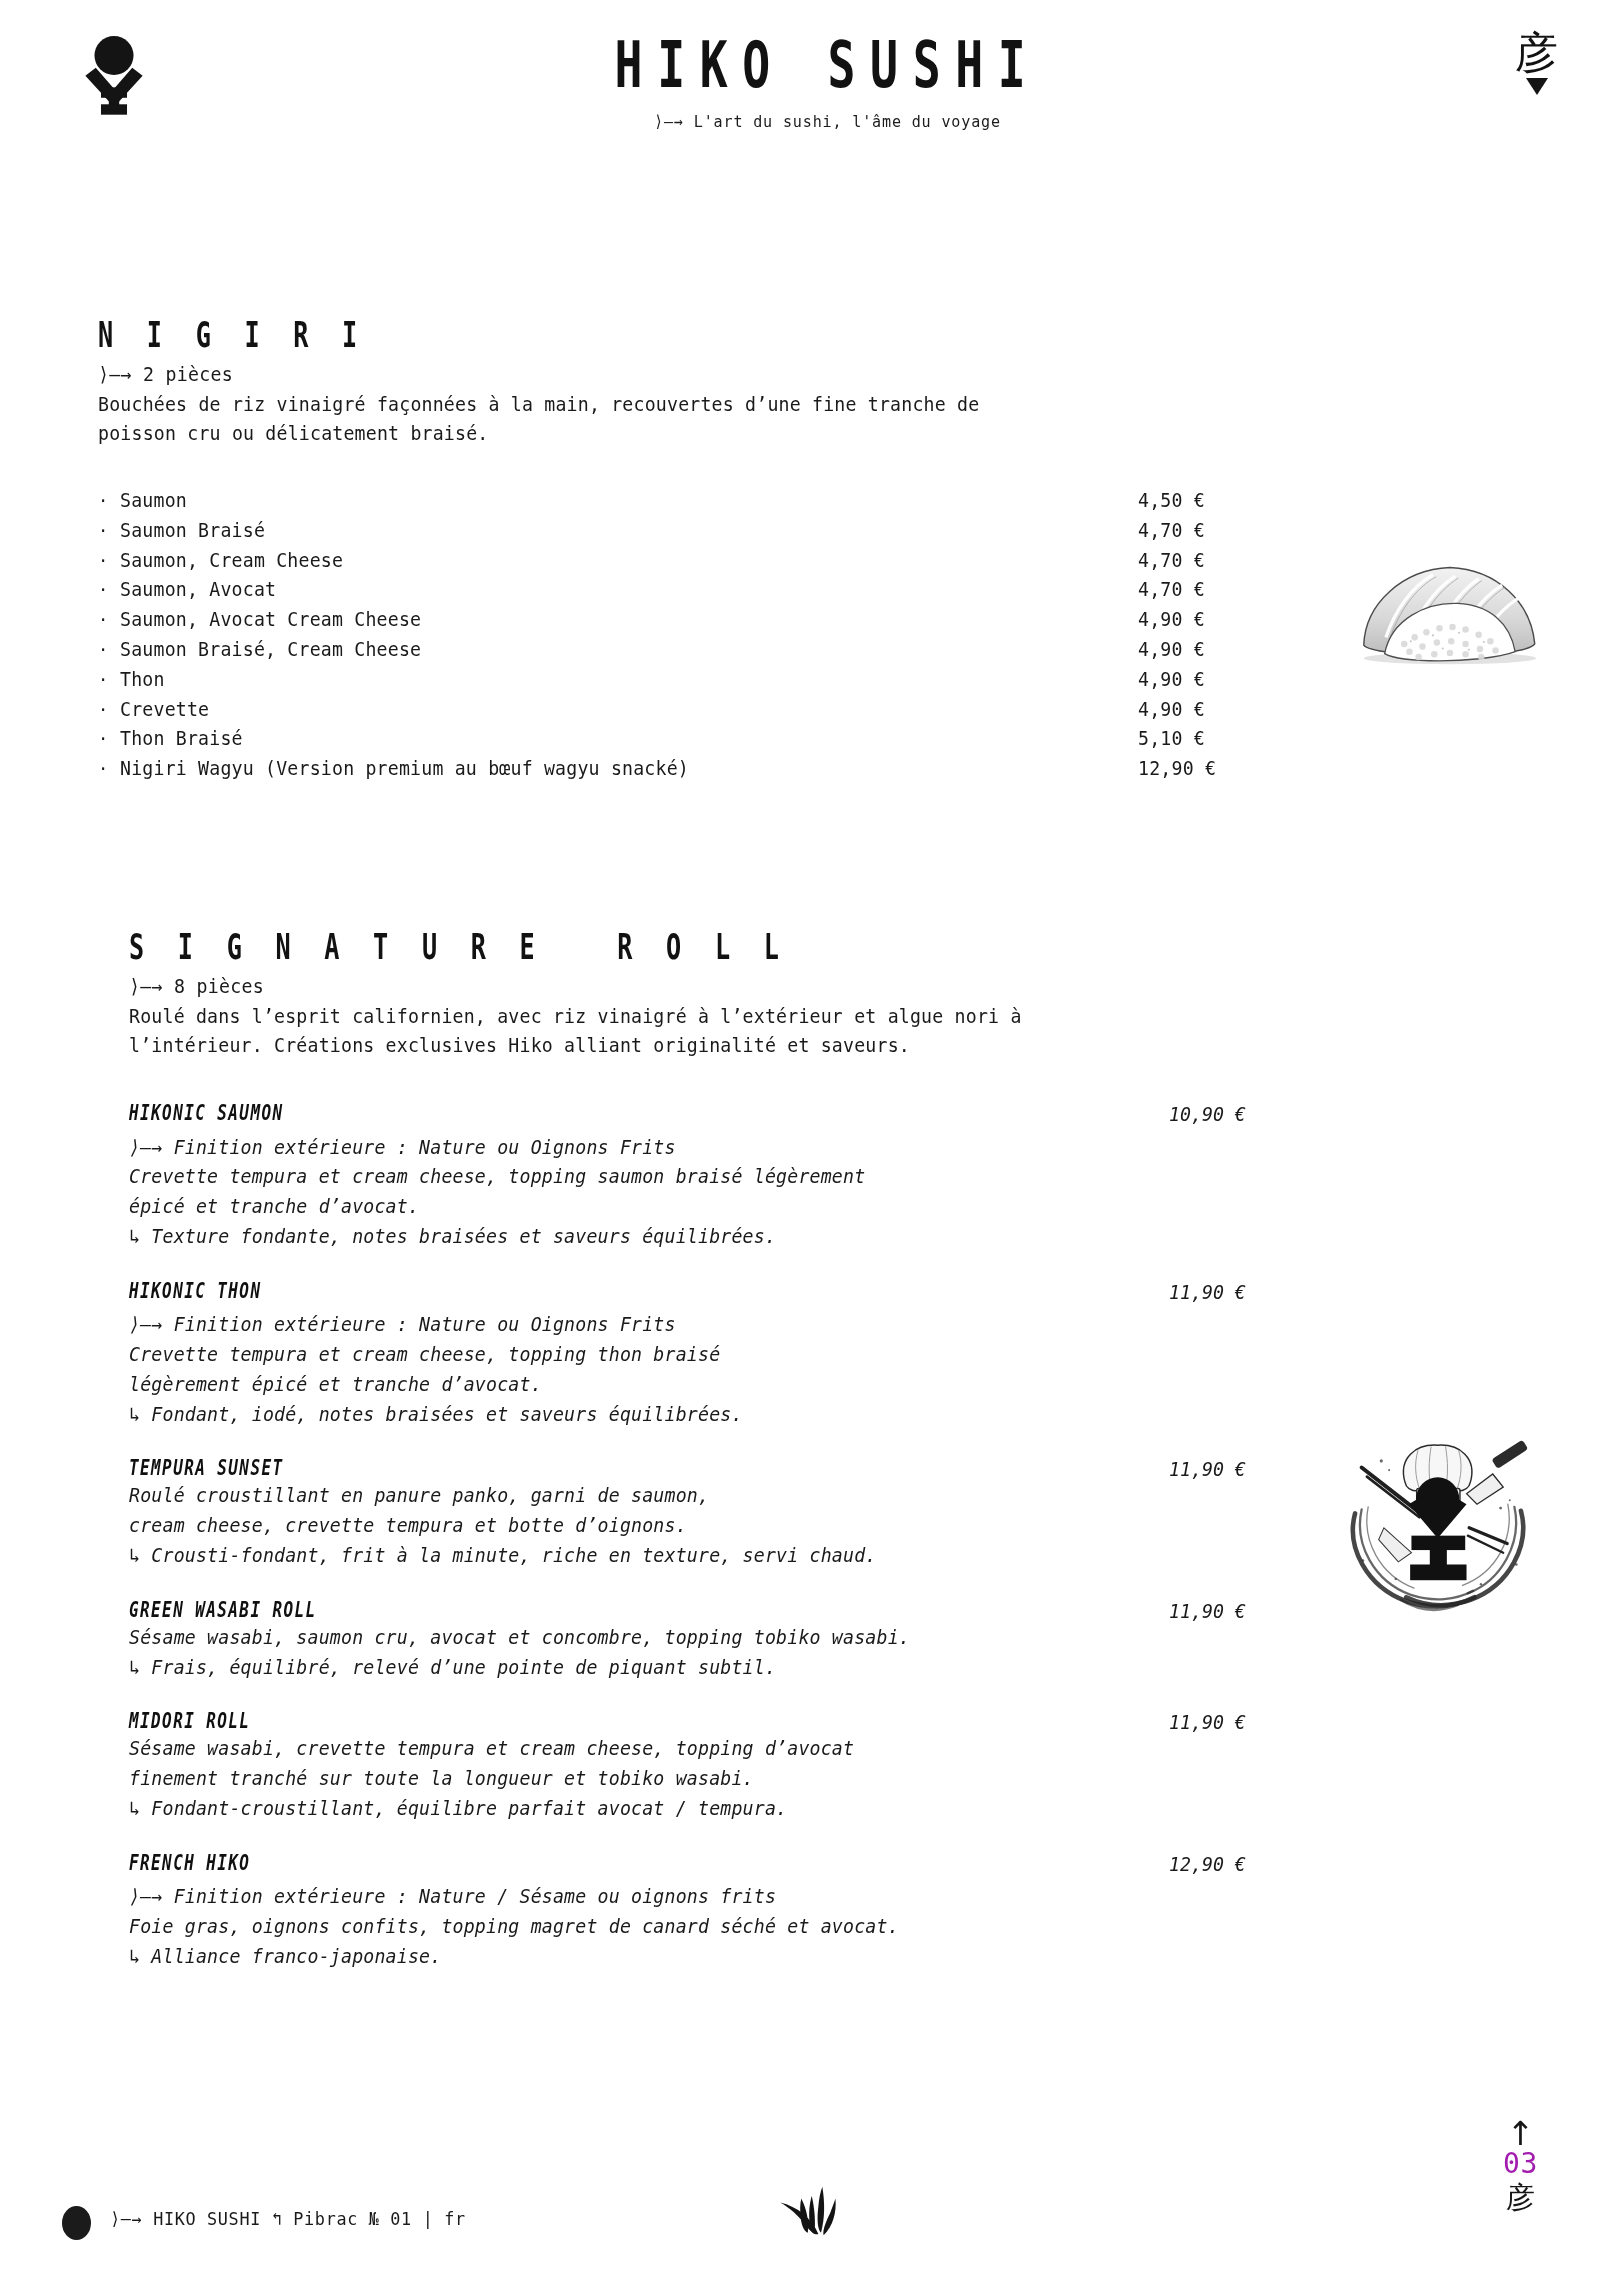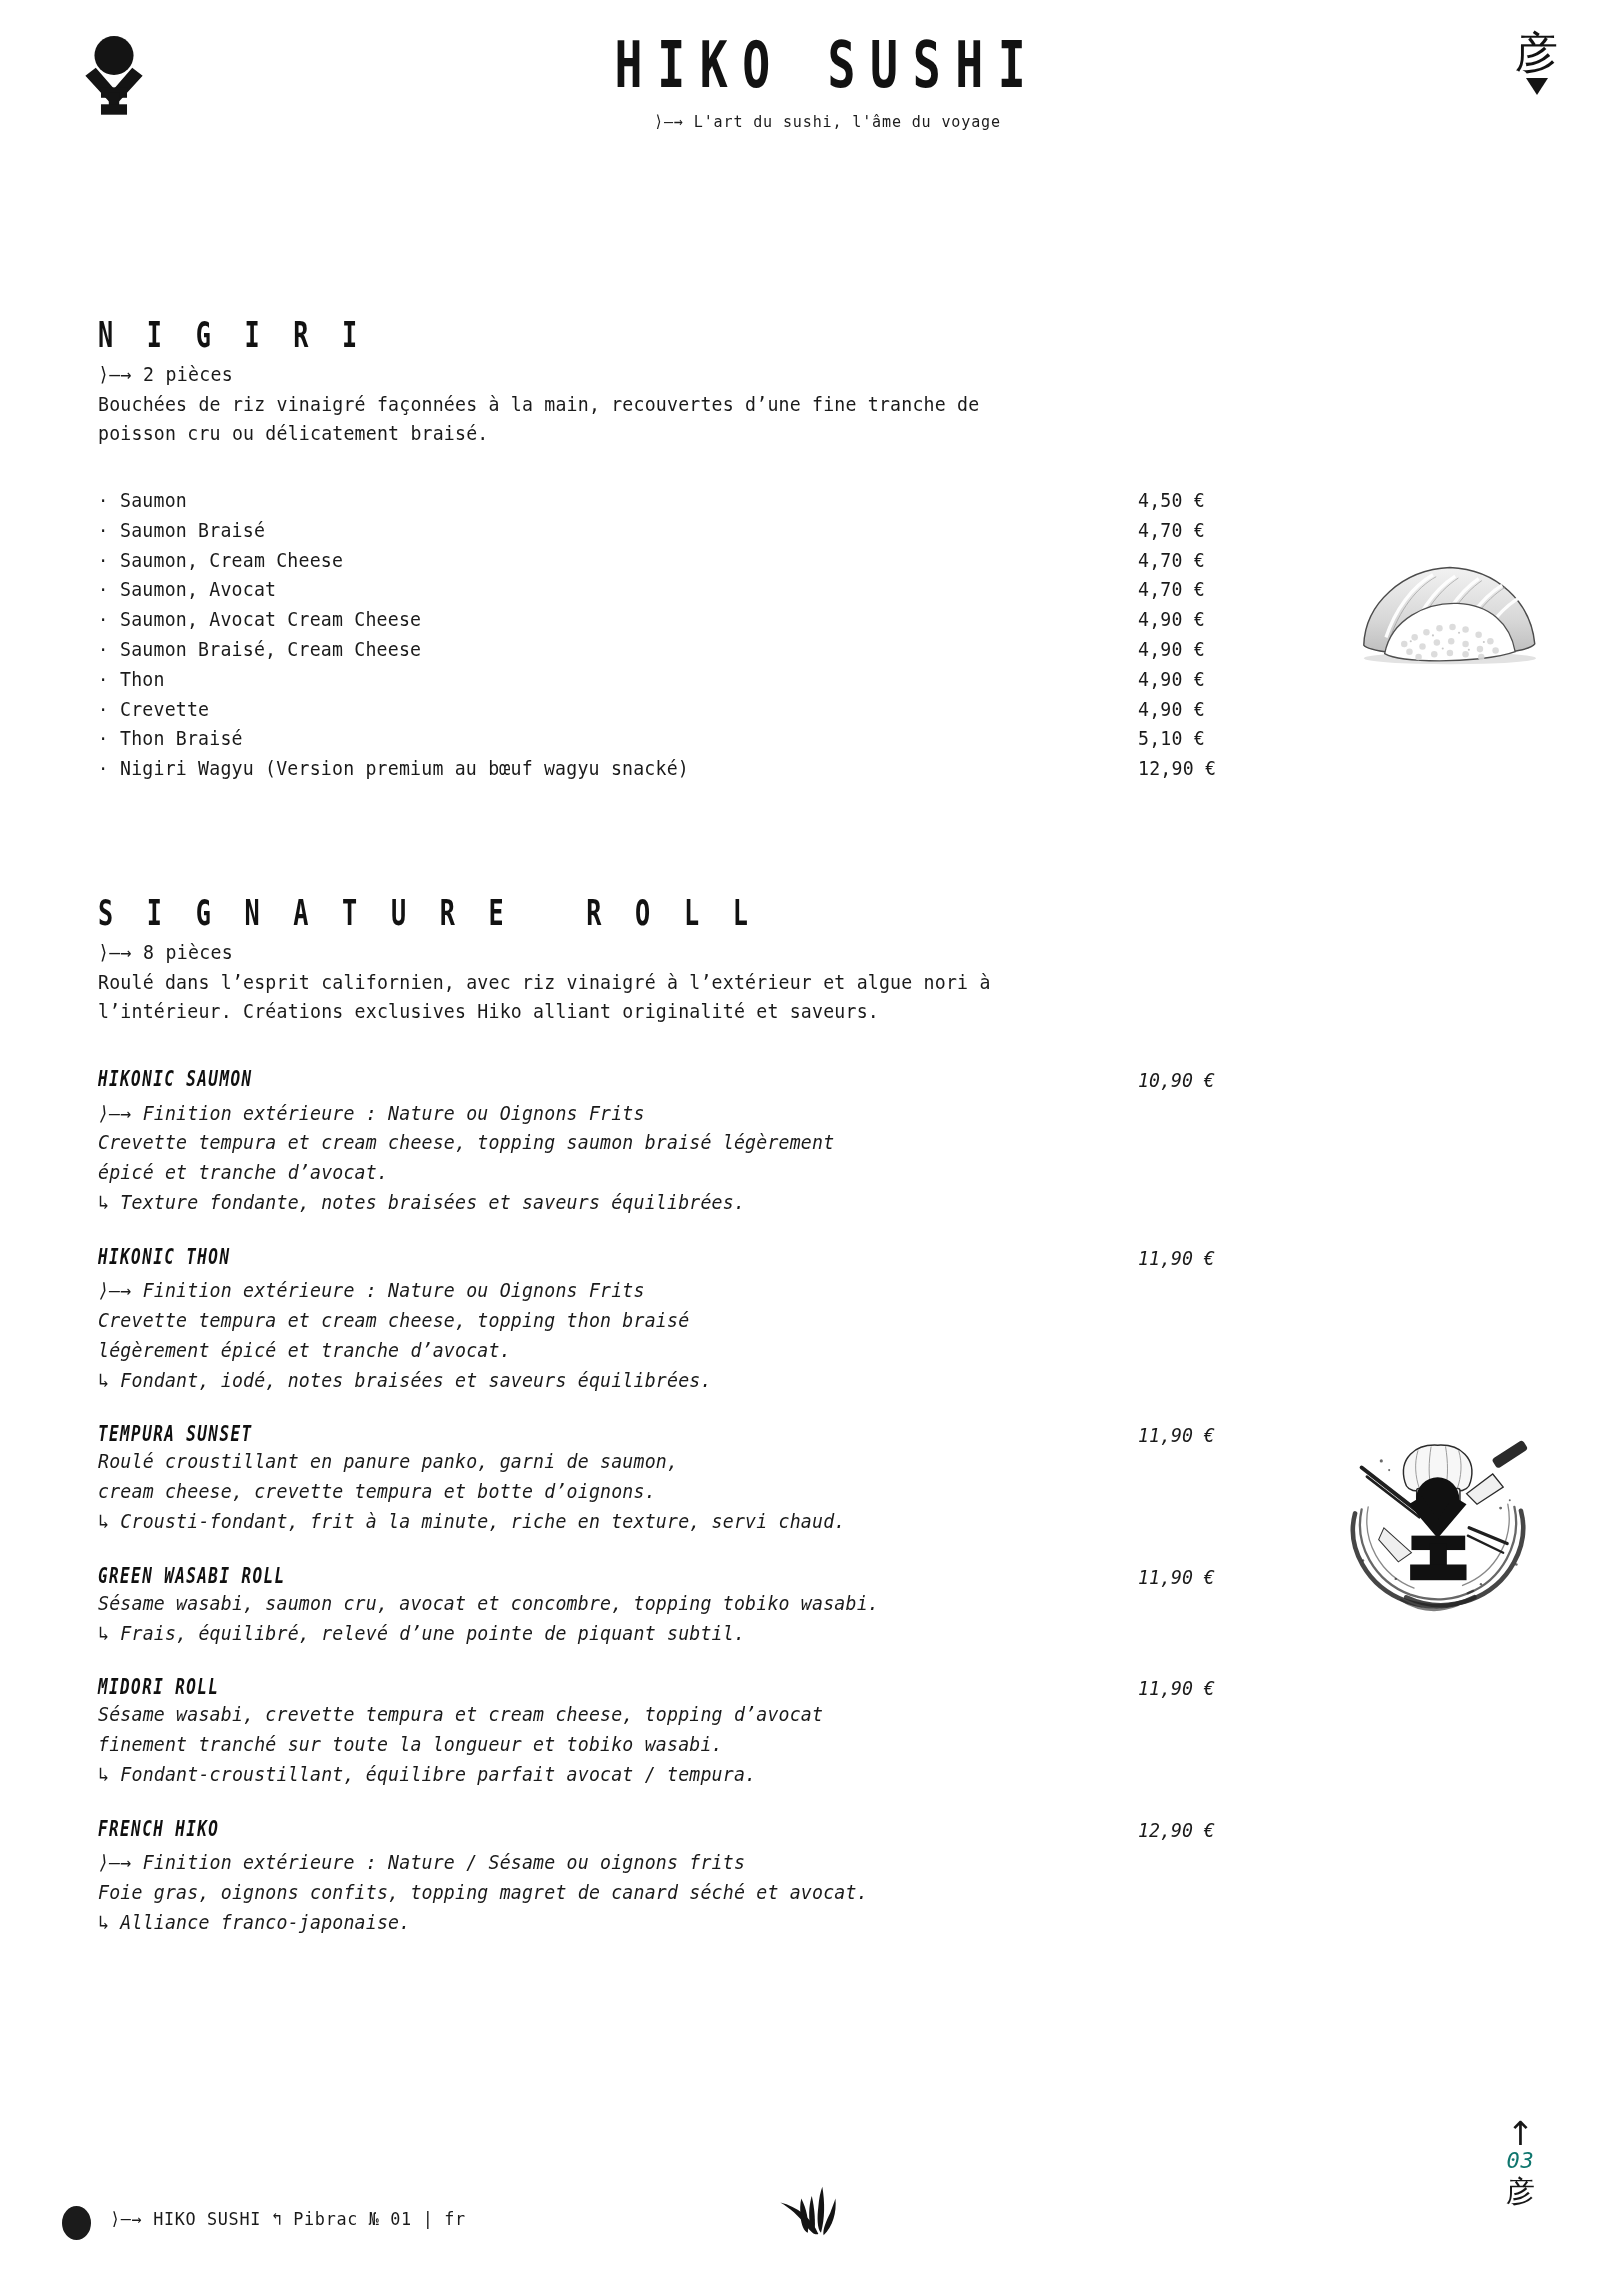--- a/index.html
+++ b/index.html
@@ -90,21 +90,21 @@
     height: 2295px;
   }
 
   .section {
     position: absolute;
     left: 98px;
     width: 1427px;
   }
 
   #section-nigiri   { top: 317px; }
-  #section-rolls    { top: 895px; }
+  #section-rolls    { top: 929px; margin-left: 31px; }
 
   .section-title {
     font-family: "DejaVu Sans Mono", monospace;
     font-weight: bold;
     font-size: 30px;
     letter-spacing: 11px;
     transform: scaleX(0.84) scaleY(1.2);
     transform-origin: left top;
     line-height: 1;
     color: #121212;
@@ -268,25 +268,24 @@
     color: #161616;
     display: block;
   }
   .pagemark .dot {
     width: 8.5px; height: 8.5px;
     border-radius: 50%;
     background: #161616;
     margin: 4.6px auto 6.5px;
   }
   .pagemark .num {
-    font-size: 22px;
+    font-size: 28px;
     letter-spacing: 0.7px;
     display: block;
-    color: #0f766e;
-    font-style: italic;
+    color: #a21caf;
   }
   .pagemark .kanji {
     font-family: "DejaVu Sans", sans-serif;
     font-size: 29px;
     display: block;
     margin-top: 4.6px;
     color: #161616;
   }
 </style>
 </head>

